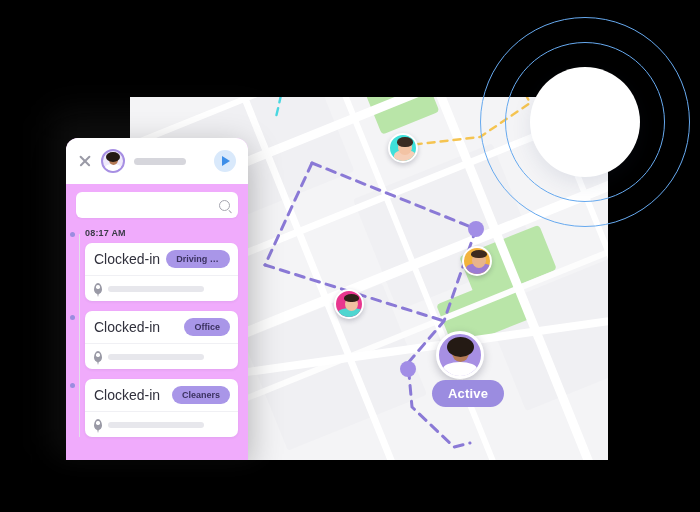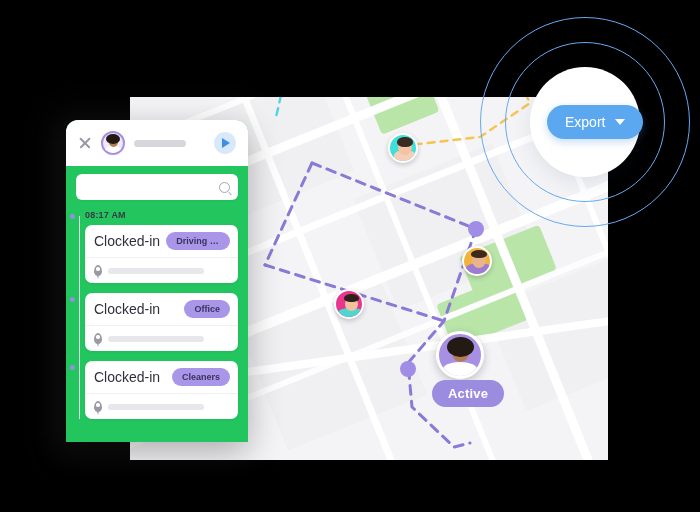--- a/index.html
+++ b/index.html
@@ -119,23 +119,23 @@
   .panel-shadow {
     position: absolute;
     left: 50px; top: 112px;
     width: 212px; height: 346px;
     border-radius: 16px;
     background: rgba(255,255,255,.055);
     filter: blur(16px);
   }
   .panel {
     position: absolute;
-    left: 66px; top: 120px;
+    left: 66px; top: 138px;
     width: 182px; height: 322px;
-    background: #22c55e;
+    background: #f0abfc;
     border-radius: 12px 12px 0 0;
     overflow: hidden;
     box-shadow: 0 10px 34px rgba(0,0,0,.30);
   }
   .panel-header {
     height: 46px;
     background: #ffffff;
     display: flex; align-items: center;
     padding: 0 12px;
     gap: 9px;
@@ -395,24 +395,20 @@
         <div class="av-hair" style="left:8px;top:3px;width:27px;height:20px;background:#241a14;border-radius:50%;"></div>
       </div>
     </div>
 
     <div class="pill-label" style="left:302px;top:283px;text-align:center;">Active</div>
   </div>
 
   <div class="ring" style="left:480px;top:17px;width:210px;height:210px;"></div>
   <div class="ring" style="left:505px;top:42px;width:160px;height:160px;"></div>
   <div class="white-circle" style="left:530px;top:67px;width:110px;height:110px;"></div>
-  <button class="export-btn" style="left:547px;top:105px;">
-    <span>Export</span>
-    <span class="caret"></span>
-  </button>
 
   <div class="panel-shadow"></div>
 
   <div class="panel">
 
     <div class="panel-header">
       <span class="close-x"></span>
       <span class="hdr-avatar">
         <span class="avatar-art">
           <span class="av-body" style="left:2px;bottom:0;width:16px;height:7px;background:#ffffff;"></span>

